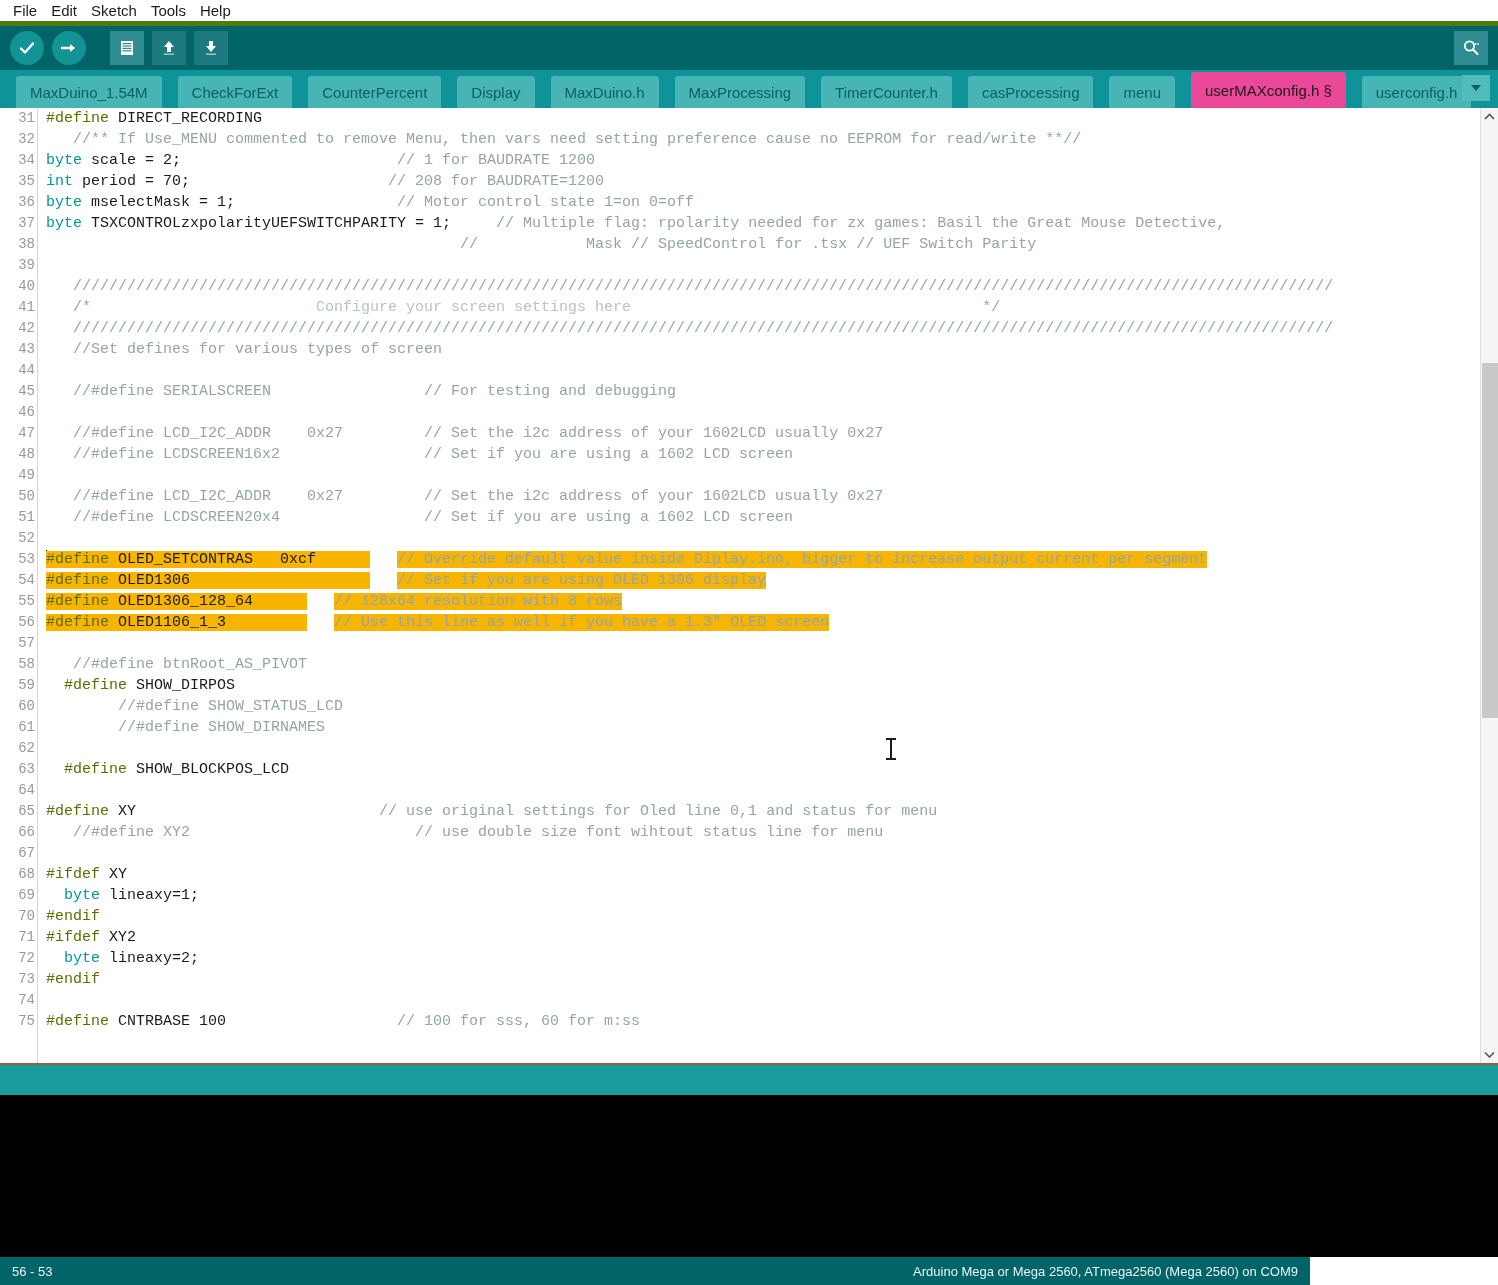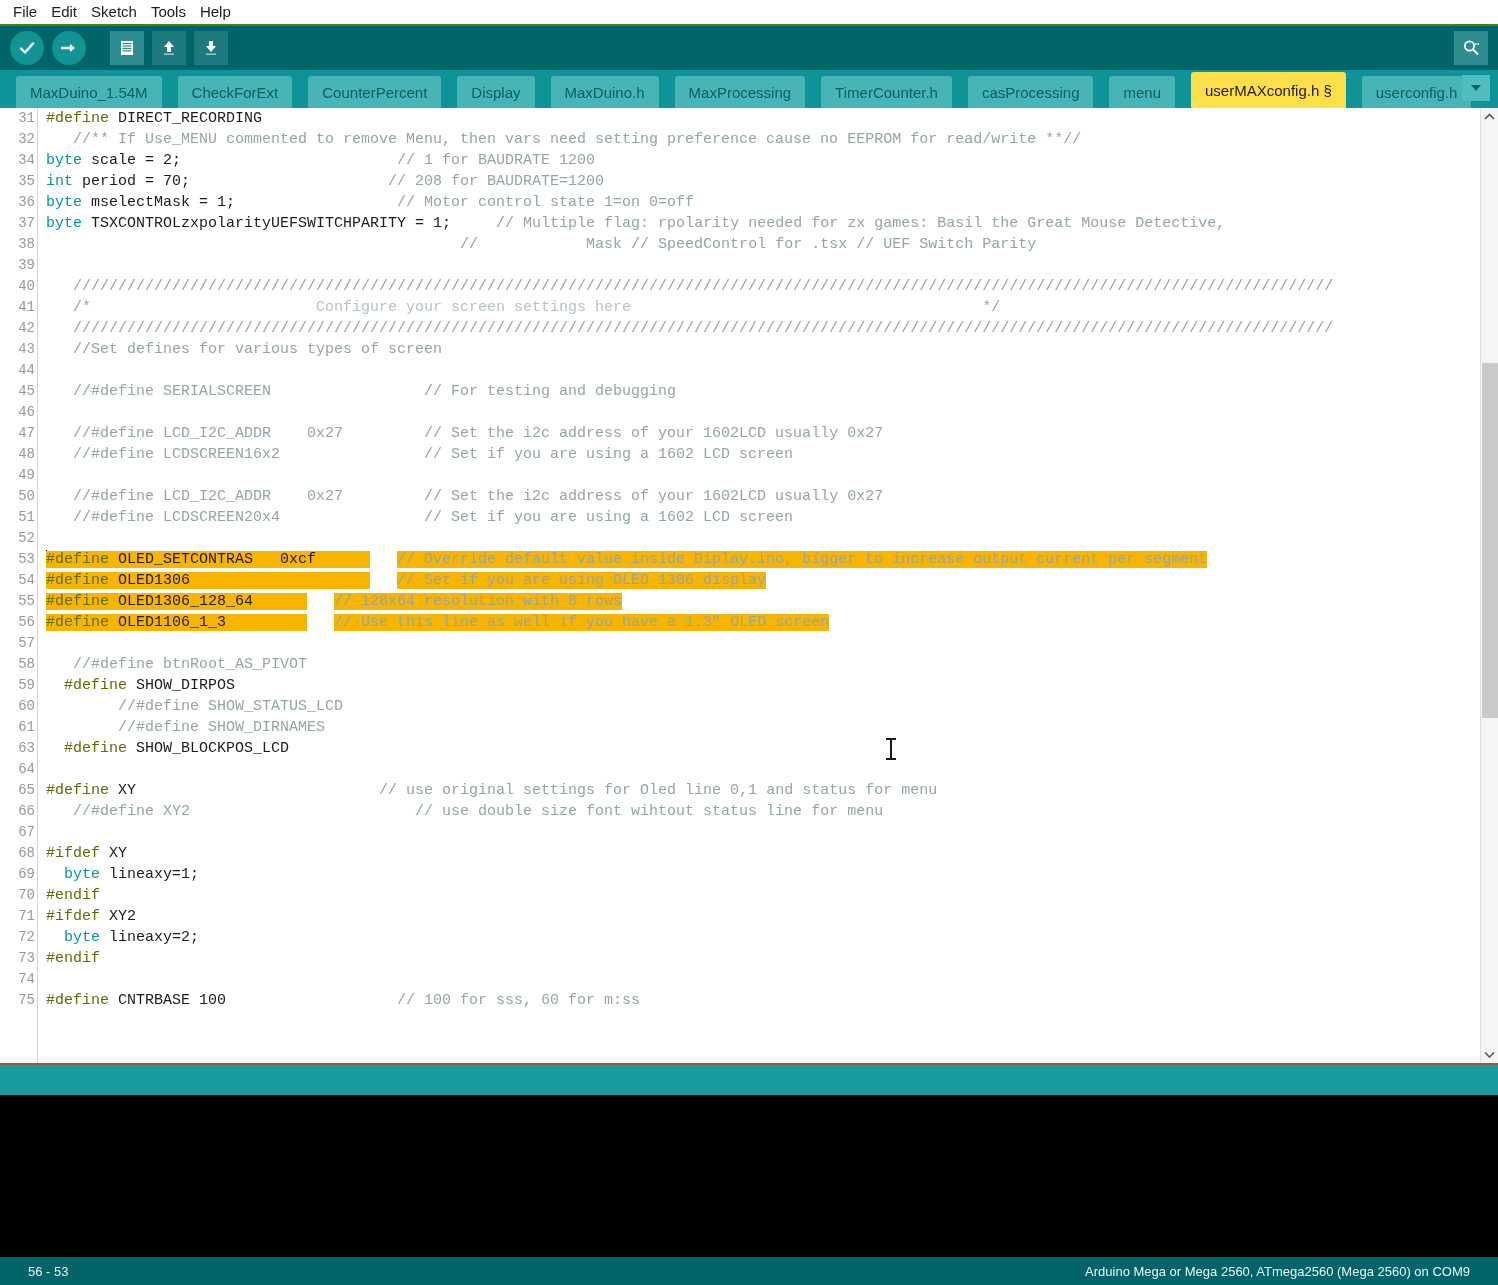--- a/index.html
+++ b/index.html
@@ -16,21 +16,21 @@
     background: #ffffff;
   }
 
   
   .menubar {
     position: absolute; top: 0; left: 0;
     width: 1498px; height: 26px;
     background: #ffffff;
     display: flex; align-items: center;
     padding-left: 6px;
-    border-bottom: 2px solid #4d7c0f;
+    border-bottom: 5px solid #4d7c0f;
   }
   .menu-item {
     font-size: 15px; color: #1c1c1c;
     padding: 2px 7px; cursor: default;
     line-height: 18px;
   }
 
   
   .toolbar {
     position: absolute; top: 26px; left: 0;
@@ -77,21 +77,21 @@
     padding: 0 14px;
     background: #47b4b6;
     color: #0b5f62;
     font-size: 15px;
     display: flex; align-items: center;
     border-radius: 3px 3px 0 0;
     cursor: pointer;
     white-space: nowrap;
   }
   .tab.active {
-    background: #fde047;
+    background: #ec4899;
     color: #1b1b1b;
     height: 36px;
   }
   .tab-dropdown {
     position: absolute;
     right: 8px; top: 5px;
     width: 28px; height: 26px;
     background: #50bcbd;
     display: flex; align-items: center; justify-content: center;
     cursor: pointer;
@@ -198,25 +198,25 @@
     background: #1a9c9e;
     border-top: 2px solid #9c5a3c;
   }
   .console {
     position: absolute; top: 1095px; left: 0;
     width: 1498px; height: 162px;
     background: #000000;
   }
   .statusbar {
     position: absolute; top: 1257px; left: 0;
-    width: 1498px; height: 28px;
+    width: 1310px; height: 28px;
     background: #006468;
     display: flex; align-items: center;
     justify-content: space-between;
-    padding: 0 28px;
+    padding: 0 12px;
   }
   .status-left, .status-right {
     color: #e9f3f3;
     font-size: 13px;
     font-family: "Liberation Sans", sans-serif;
   }
 </style>
 </head>
 <body>
 
@@ -319,20 +319,21 @@
         <div class="line"><span class="ln">52</span><span class="lcontent"></span></div>
         <div class="line"><span class="ln">53</span><span class="lcontent"><span class="caret"></span><span class="tok-pre sel">#define</span><span class="tok-plain sel"> OLED_SETCONTRAS   0xcf      </span><span class="tok-com sel">// Override default value inside Diplay.ino, bigger to increase output current per segment</span></span></div>
         <div class="line"><span class="ln">54</span><span class="lcontent"><span class="tok-pre sel">#define</span><span class="tok-plain sel"> OLED1306                    </span><span class="tok-com sel">// Set if you are using OLED 1306 display</span></span></div>
         <div class="line"><span class="ln">55</span><span class="lcontent"><span class="tok-pre sel">#define</span><span class="tok-plain sel"> OLED1306_128_64      </span><span class="tok-com sel">// 128x64 resolution with 8 rows</span></span></div>
         <div class="line"><span class="ln">56</span><span class="lcontent"><span class="tok-pre sel">#define</span><span class="tok-plain sel"> OLED1106_1_3         </span><span class="tok-com sel">// Use this line as well if you have a 1.3" OLED screen</span></span></div>
         <div class="line"><span class="ln">57</span><span class="lcontent"></span></div>
         <div class="line"><span class="ln">58</span><span class="lcontent"><span class="tok-com">//#define btnRoot_AS_PIVOT</span></span></div>
         <div class="line"><span class="ln">59</span><span class="lcontent"><span class="tok-plain">  </span><span class="tok-pre">#define</span><span class="tok-plain"> SHOW_DIRPOS</span></span></div>
         <div class="line"><span class="ln">60</span><span class="lcontent"><span class="tok-com">     //#define SHOW_STATUS_LCD</span></span></div>
         <div class="line"><span class="ln">61</span><span class="lcontent"><span class="tok-com">     //#define SHOW_DIRNAMES</span></span></div>
+        <div class="line"><span class="ln">62</span><span class="lcontent"></span></div>
         <div class="line"><span class="ln">63</span><span class="lcontent"><span class="tok-plain">  </span><span class="tok-pre">#define</span><span class="tok-plain"> SHOW_BLOCKPOS_LCD</span></span></div>
         <div class="line"><span class="ln">64</span><span class="lcontent"></span></div>
         <div class="line"><span class="ln">65</span><span class="lcontent"><span class="tok-pre">#define</span><span class="tok-plain"> XY                        </span><span class="tok-com">// use original settings for Oled line 0,1 and status for menu</span></span></div>
         <div class="line"><span class="ln">66</span><span class="lcontent"><span class="tok-com">//#define XY2                      </span><span class="tok-com">// use double size font wihtout status line for menu</span></span></div>
         <div class="line"><span class="ln">67</span><span class="lcontent"></span></div>
         <div class="line"><span class="ln">68</span><span class="lcontent"><span class="tok-pre">#ifdef</span><span class="tok-plain"> XY</span></span></div>
         <div class="line"><span class="ln">69</span><span class="lcontent"><span class="tok-plain">  </span><span class="tok-kw">byte</span><span class="tok-plain"> lineaxy=1;</span></span></div>
         <div class="line"><span class="ln">70</span><span class="lcontent"><span class="tok-pre">#endif</span></span></div>
         <div class="line"><span class="ln">71</span><span class="lcontent"><span class="tok-pre">#ifdef</span><span class="tok-plain"> XY2</span></span></div>
         <div class="line"><span class="ln">72</span><span class="lcontent"><span class="tok-plain">  </span><span class="tok-kw">byte</span><span class="tok-plain"> lineaxy=2;</span></span></div>

